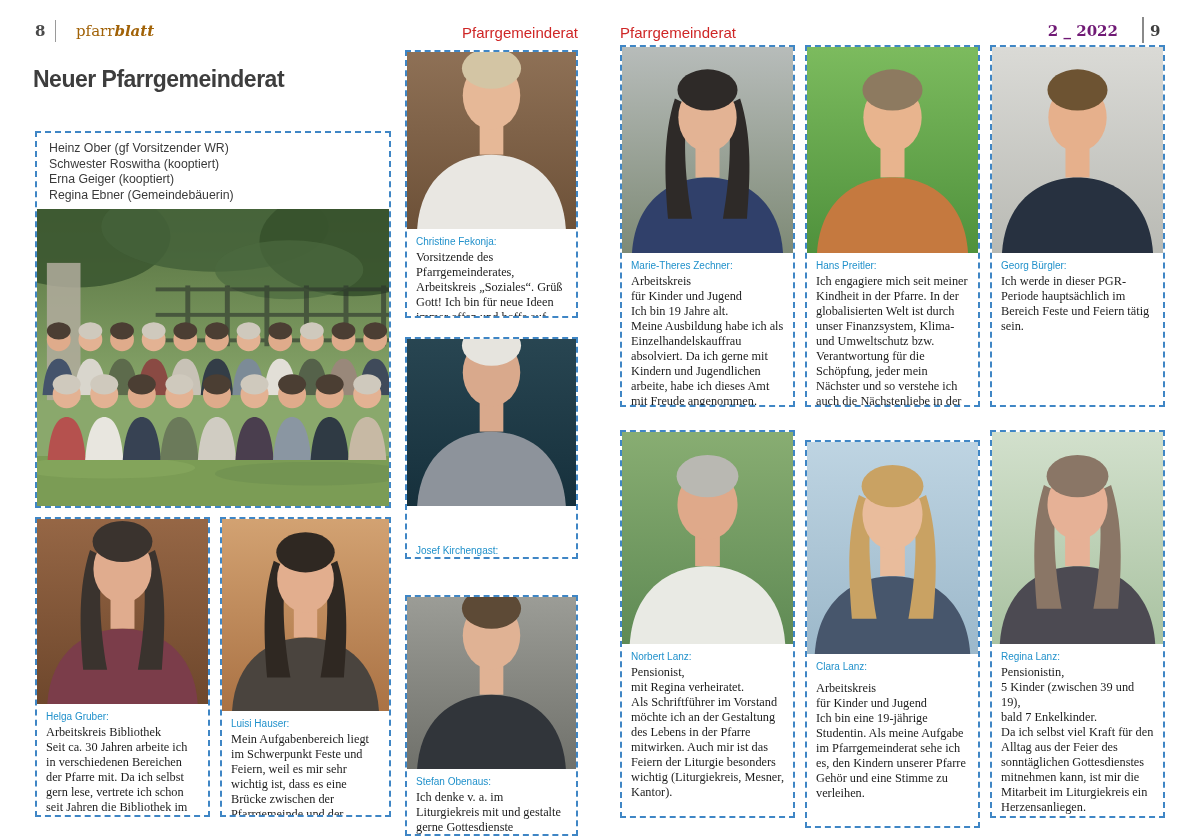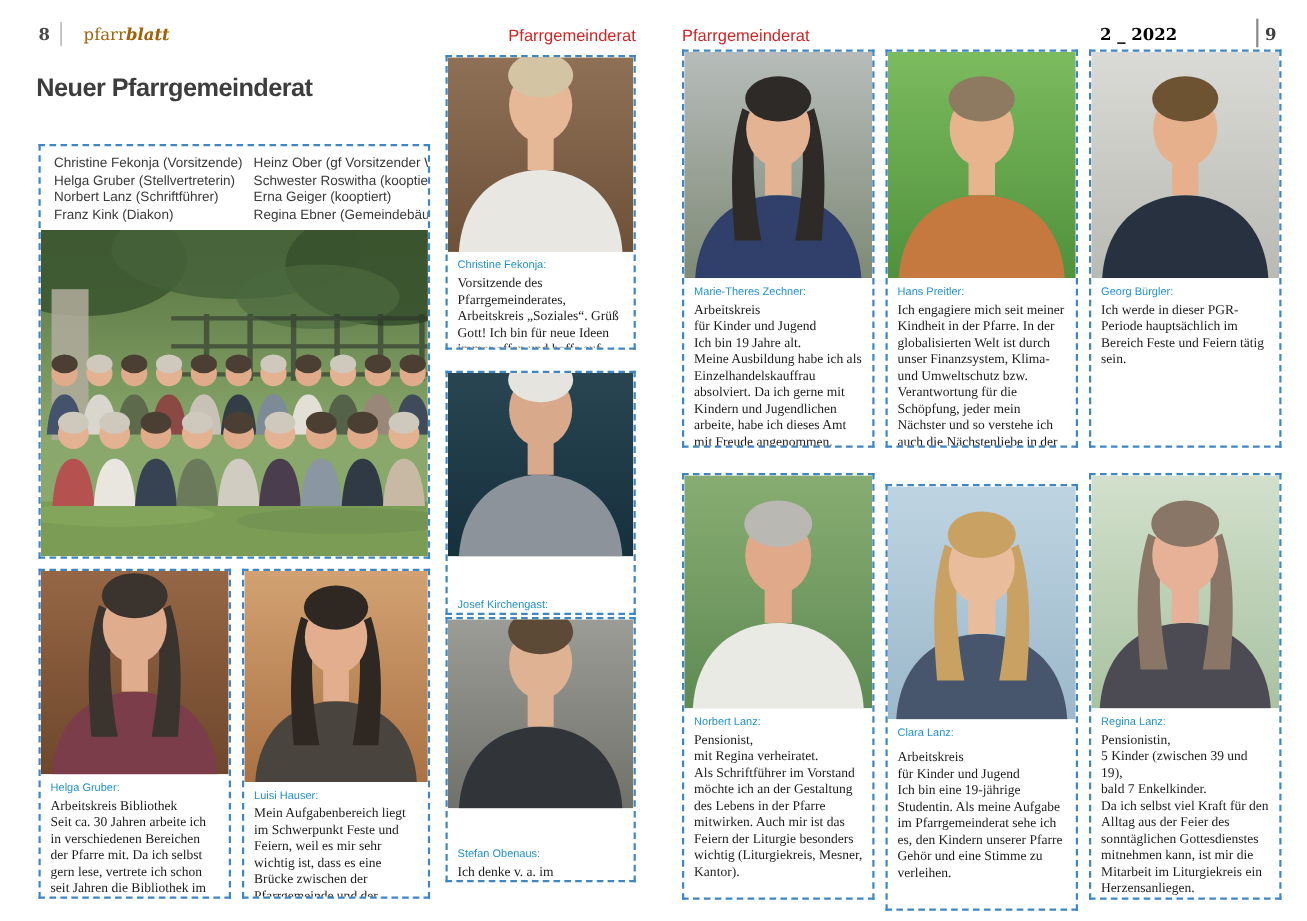--- a/index.html
+++ b/index.html
@@ -8,22 +8,22 @@
 
   
   .hdr{position:absolute;top:22px;font-size:15px;white-space:nowrap;}
   .pageno-left{left:35px;font-family:"DejaVu Serif",serif;font-weight:bold;color:#4a4a4a;}
   .hdiv1{position:absolute;left:55px;top:20px;width:1px;height:22px;background:#9a9a9a;}
   .brand{left:76px;font-family:"DejaVu Serif",serif;color:#a16207;}
   .brand .b2{font-weight:bold;font-style:italic;}
   .section{font-weight:normal;color:var(--c-red,#cf2626);top:24px;font-size:15px;}
   .section-left{left:405px;width:173px;text-align:right;}
   .section-right{left:620px;}
-  .issue{left:1000px;width:118px;font-family:"DejaVu Serif",serif;
-         font-weight:bold;color:#000000;}
+  .issue{left:1000px;width:118px;text-align:right;font-family:"DejaVu Serif",serif;
+         font-weight:bold;color:#701a75;}
   .hdiv2{position:absolute;left:1142px;top:17px;width:2px;height:26px;background:#8a8a8a;}
   .pageno-right{left:1150px;font-family:"DejaVu Serif",serif;font-weight:bold;color:#3f3f3f;}
 
   
   .title{position:absolute;left:33px;top:66px;font-size:23px;font-weight:bold;
          color:var(--c-title,#3d3d3d);letter-spacing:-0.5px;}
 
   
   .cell{position:absolute;box-sizing:border-box;border:2px dashed var(--c-border,#3f86c5);
         background:#fff;overflow:hidden;display:flex;flex-direction:column;}
@@ -43,21 +43,21 @@
   
   .c-main      {left:35px; top:131px;width:356px;height:377px;}
   .c-helga     {left:35px; top:517px;width:175px;height:300px;}
   .c-helga .photo{height:185px;}
   .c-luisi     {left:220px;top:517px;width:171px;height:300px;}
   .c-luisi .photo{height:192px;}
   .c-christine {left:405px;top:50px; width:173px;height:268px;}
   .c-christine .photo{height:177px;}
   .c-josef     {left:405px;top:337px;width:173px;height:222px;gap:32px;}
   .c-josef .photo{height:167px;}
-  .c-stefan    {left:405px;top:561px;width:173px;height:241px;gap:29px;}
+  .c-stefan    {left:405px;top:595px;width:173px;height:241px;}
   .c-stefan .photo{height:172px;}
   .c-marie     {left:620px;top:45px; width:175px;height:362px;}
   .c-hans      {left:805px;top:45px; width:175px;height:362px;}
   .c-georg     {left:990px;top:45px; width:175px;height:362px;}
   .c-marie .photo,.c-hans .photo,.c-georg .photo{height:206px;}
   .c-norbert   {left:620px;top:430px;width:175px;height:388px;}
   .c-clara     {left:805px;top:440px;width:175px;height:388px;}
   .c-regina    {left:990px;top:430px;width:175px;height:388px;}
   .c-norbert .photo,.c-clara .photo,.c-regina .photo{height:212px;}
   .c-clara .mbio{margin-top:9px;}
@@ -73,26 +73,20 @@
   <span class="hdr section section-left">Pfarrgemeinderat</span>
   <span class="hdr section section-right">Pfarrgemeinderat</span>
   <span class="hdr issue">2 _ 2022</span>
   <span class="hdiv2"></span>
   <span class="hdr pageno-right">9</span>
 
   <div class="title">Neuer Pfarrgemeinderat</div>
 
   <div class="cell c-main">
     <div class="board-list">
-      <div class="bl-col">
-        <div class="bl">Christine Fekonja (Vorsitzende)</div>
-        <div class="bl">Helga Gruber (Stellvertreterin)</div>
-        <div class="bl">Norbert Lanz (Schriftführer)</div>
-        <div class="bl">Franz Kink (Diakon)</div>
-      </div>
       <div class="bl-col">
         <div class="bl">Heinz Ober (gf Vorsitzender WR)</div>
         <div class="bl">Schwester Roswitha (kooptiert)</div>
         <div class="bl">Erna Geiger (kooptiert)</div>
         <div class="bl">Regina Ebner (Gemeindebäuerin)</div>
       </div>
     </div>
     <div class="photo group-photo" style="--bg1: #55703f; --bg2: #8aa86c; --grass: #7b9c55;">
       <svg viewBox="0 0 356 303" preserveAspectRatio="none">
         <defs>

